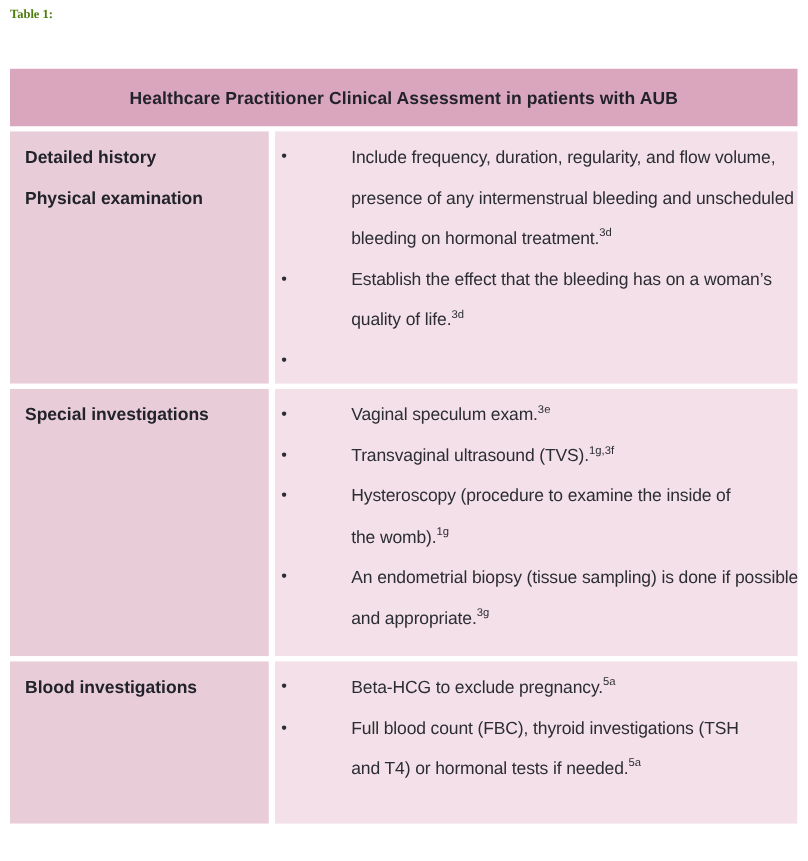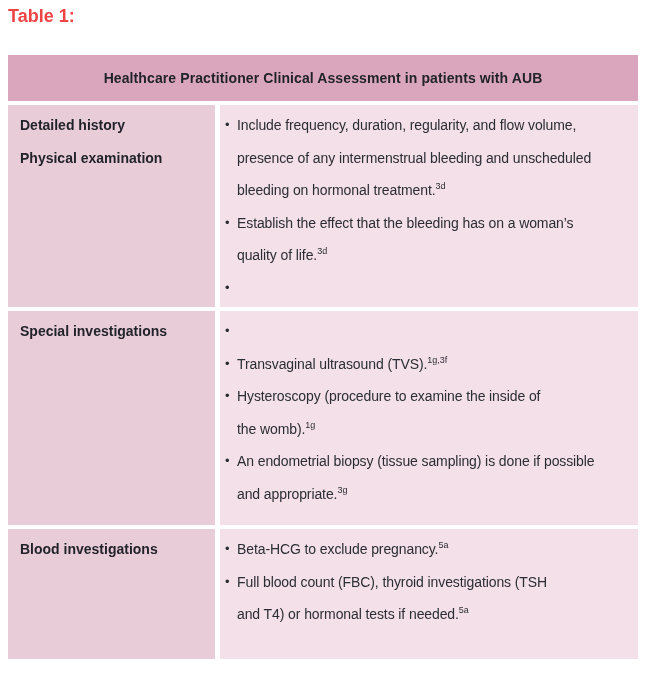--- a/index.html
+++ b/index.html
@@ -9,23 +9,24 @@
     overflow: hidden;
     position: relative;
     background: #ffffff;
     font-family: "Liberation Sans", sans-serif;
     -webkit-font-smoothing: antialiased;
   }
   .caption {
     position: absolute;
     top: 6px;
     left: 8px;
-    font-size: 18px;
+    font-size: 10px;
     font-weight: 700;
-    color: #ef4444;
+    color: #4d7c0f;
+    font-family: Liberation Serif, serif;
   }
   .table {
     position: absolute;
     top: 55px;
     left: 8px;
     width: 630px;
   }
   .thead {
     height: 46px;
     background: var(--header-bg, #d9a6be);
@@ -66,21 +67,21 @@
     color: #2c2d34;
     line-height: 32.5px;
   }
   ul.bullets { list-style: none; margin: 0; padding: 0; }
   li.bullet-item { display: flex; }
   .marker {
     flex: 0 0 12px;
     width: 12px;
     font-size: 13px;
   }
-  .btext { white-space: pre; letter-spacing: -0.1px; }
+  .btext { white-space: pre; letter-spacing: -0.1px; margin-left: 44px; }
   .b { font-weight: 400; }
   .btext sup {
     font-size: 9px;
     line-height: 0;
     vertical-align: baseline;
     position: relative;
     top: -6px;
     letter-spacing: 0;
   }
 </style>
@@ -117,20 +118,21 @@
           </div>
         </div>
         <div class="row">
           <div class="cell cell-label">
             <div class="label-line">Special investigations</div>
           </div>
           <div class="cell cell-body">
             <ul class="bullets">
               <li class="bullet-item">
                 <span class="marker">•</span>
+                <span class="btext"><span>Vaginal speculum exam.</span><sup>3e</sup></span>
               </li>
               <li class="bullet-item">
                 <span class="marker">•</span>
                 <span class="btext"><span>Transvaginal ultrasound </span><span class="b">(TVS)</span><span>.</span><sup>1g,3f</sup></span>
               </li>
               <li class="bullet-item">
                 <span class="marker">•</span>
                 <span class="btext"><span>Hysteroscopy (procedure to examine the inside of
 the womb).</span><sup>1g</sup></span>
               </li>

